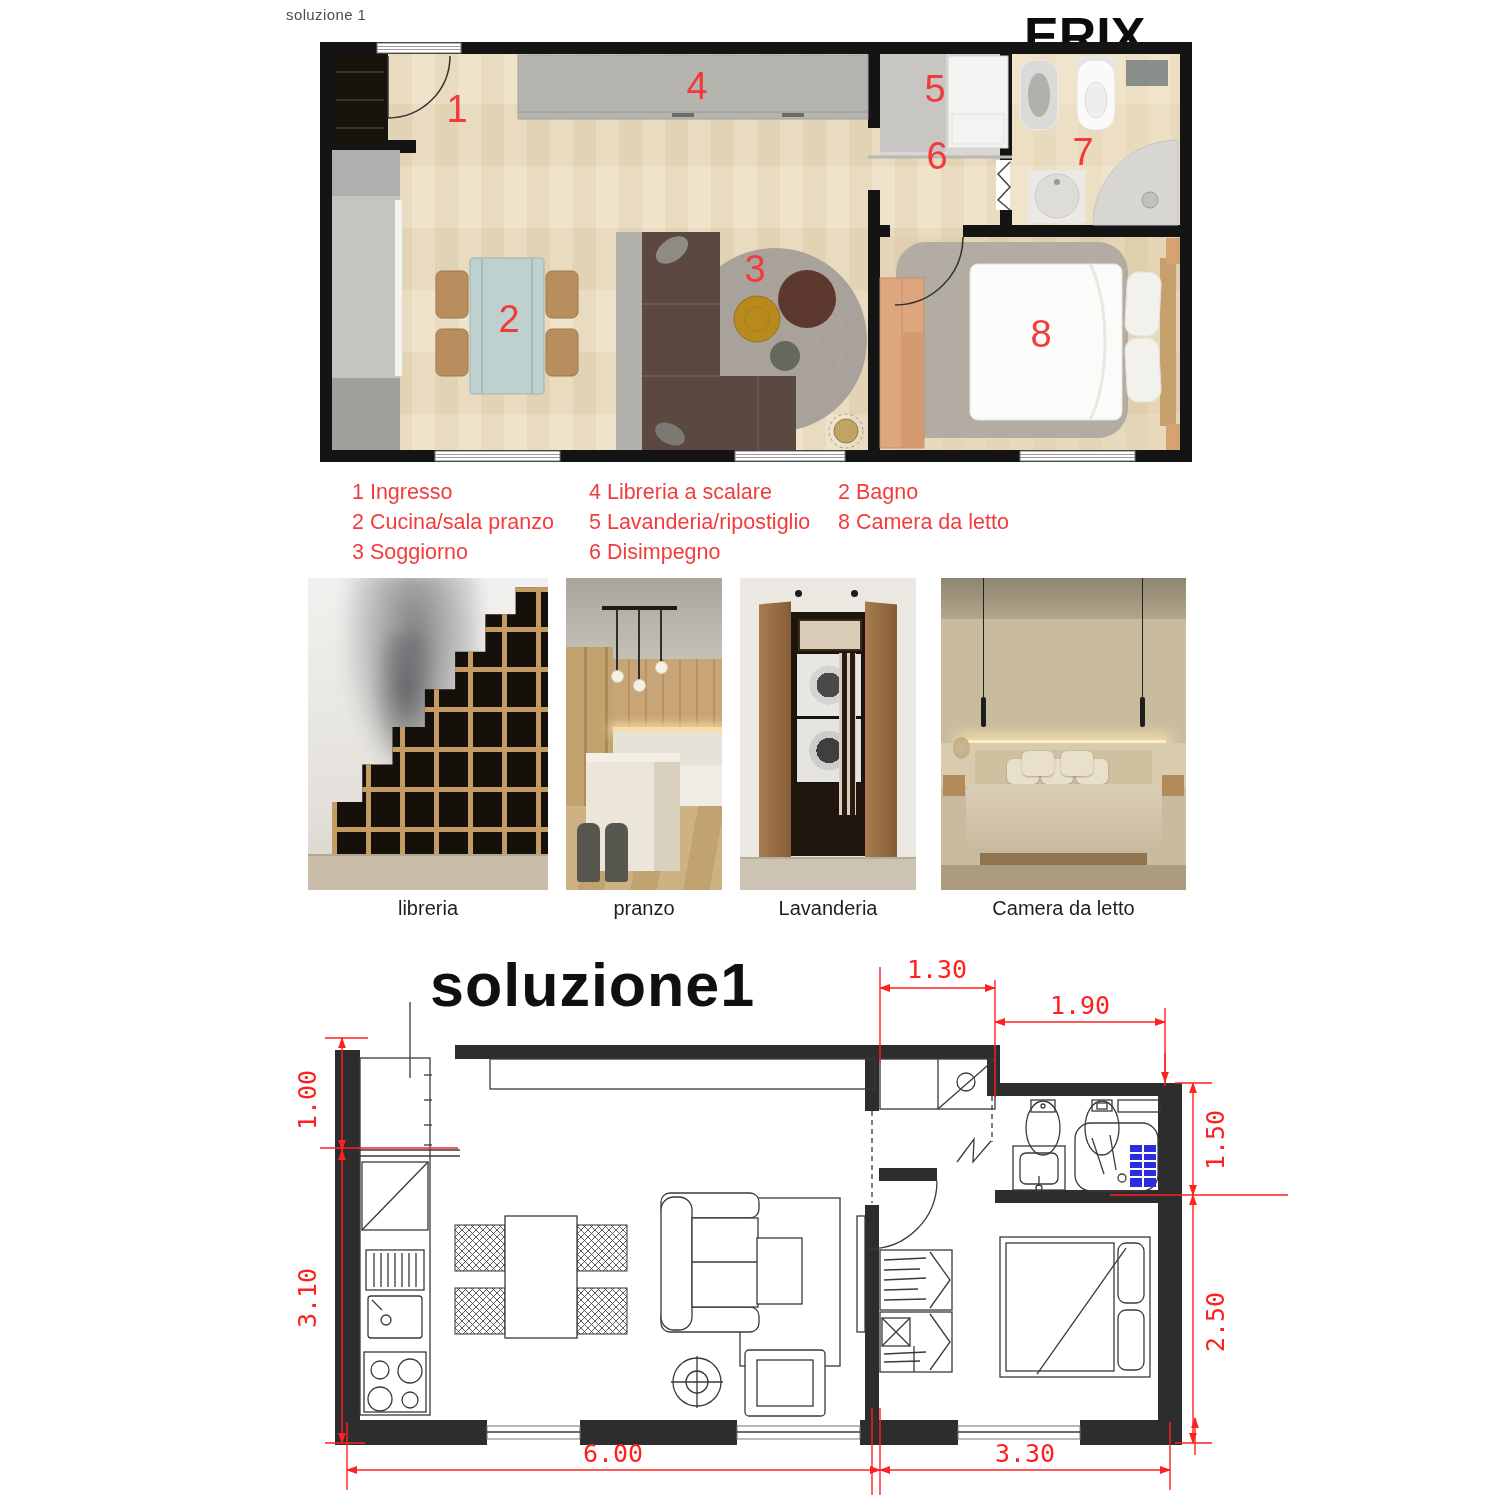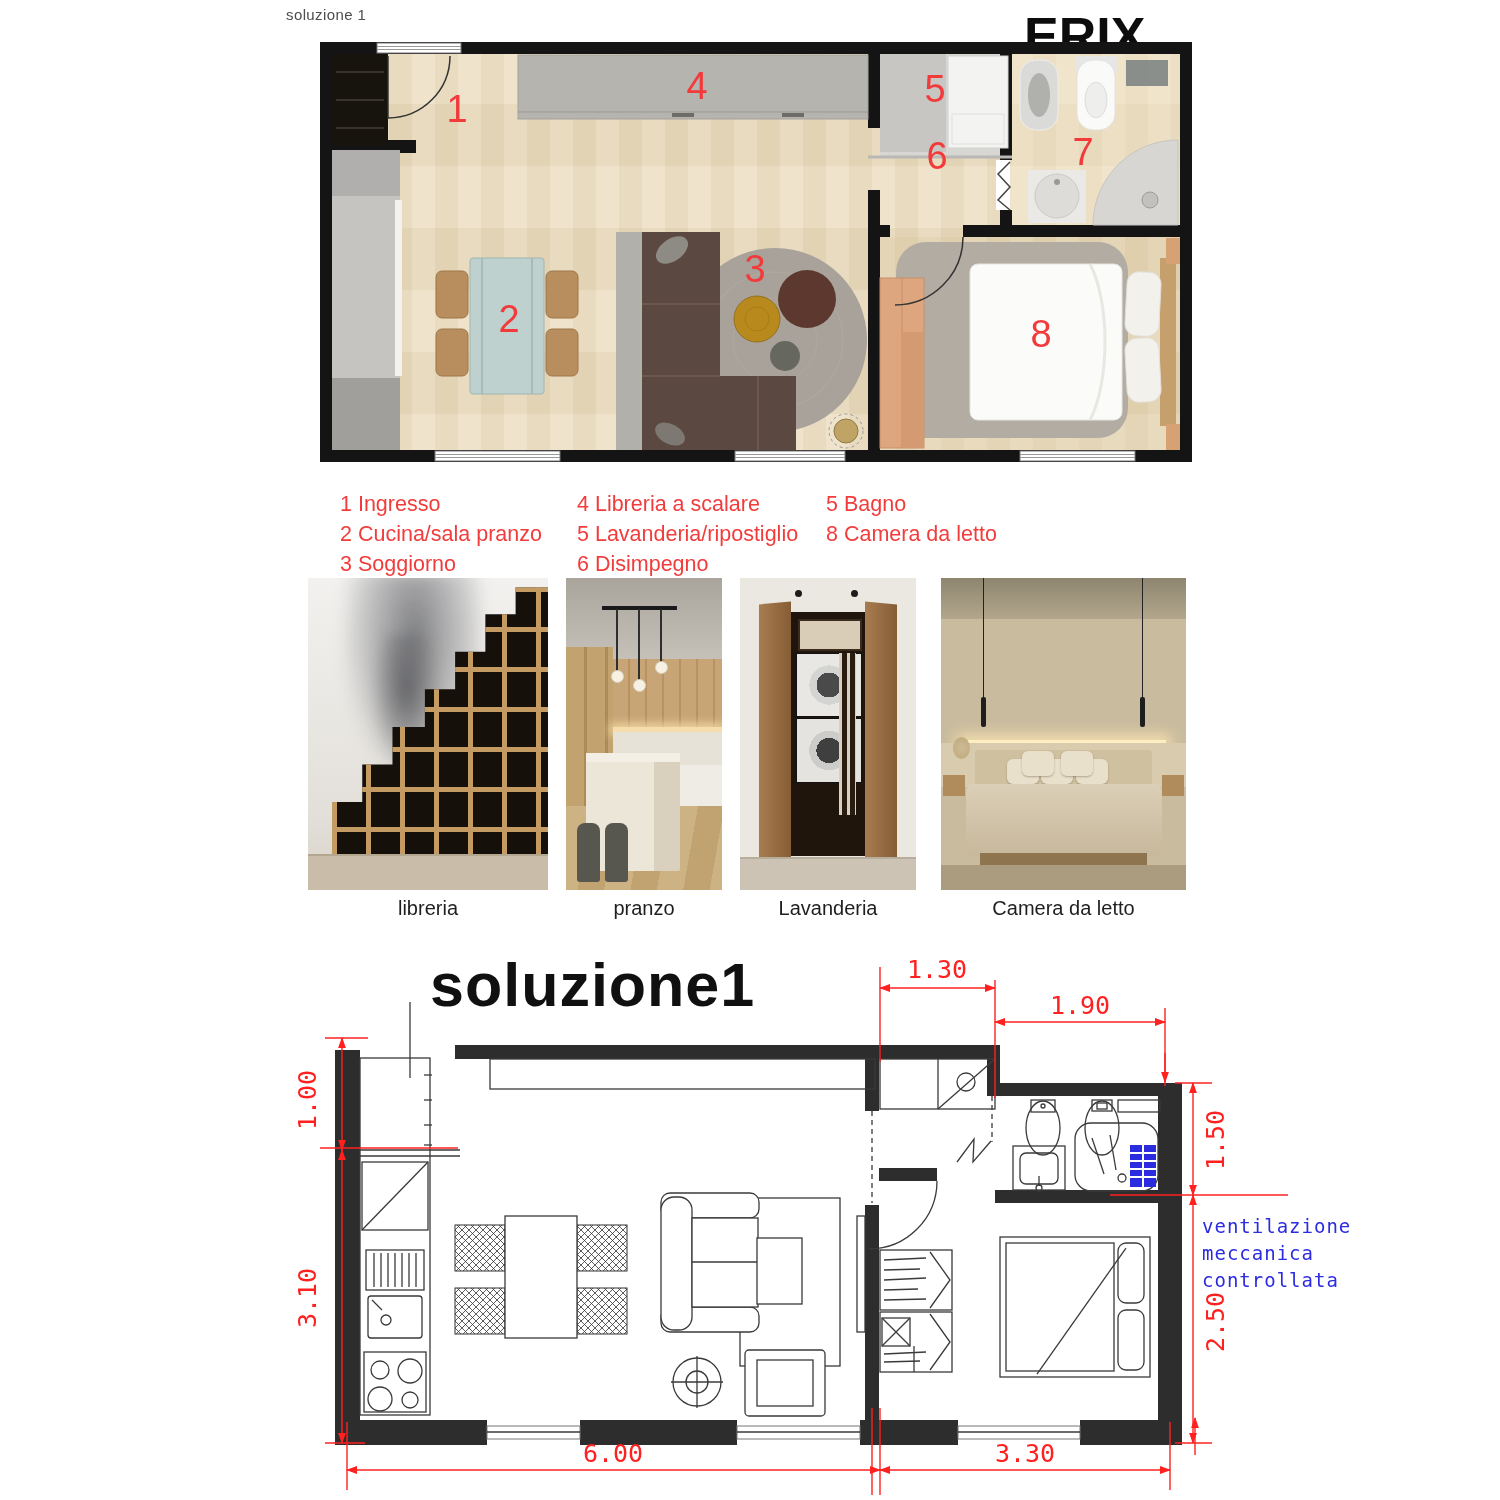--- a/index.html
+++ b/index.html
@@ -9,21 +9,21 @@
   
   .top-label{position:absolute;left:286px;top:6px;font-size:15px;color:#4d4d4d;letter-spacing:.4px;}
   .brand{position:absolute;left:1024px;top:6px;font-size:52px;font-weight:900;color:#0c0c0c;letter-spacing:0;}
 
   
   .plan-render{position:absolute;left:320px;top:42px;width:872px;height:420px;}
   .plan-render svg{position:absolute;left:0;top:0;}
   .rn{position:absolute;width:34px;text-align:center;color:#f23a3a;font-size:38px;font-weight:500;line-height:44px;}
 
   
-  .legend{position:absolute;left:340px;top:477px;display:flex;color:#f23c3c;font-size:21.5px;margin-top:12px;}
+  .legend{position:absolute;left:352px;top:477px;display:flex;color:#f23c3c;font-size:21.5px;}
   .lcol{line-height:30px;}
   .lcol1{width:237px;} .lcol2{width:249px;} .lcol3{width:220px;}
 
   
   .photo{position:absolute;top:578px;height:312px;overflow:hidden;}
   .photo *{position:absolute;}
   .ph1{left:308px;width:240px;background:linear-gradient(180deg,#f2f1ef 0%,#e3e0da 75%,#d8d3c9 100%);}
   .ph2{left:566px;width:156px;background:#cfc9bf;}
   .ph3{left:740px;width:176px;background:#ebe8e2;}
   .ph4{left:941px;width:245px;background:#c9bb9e;}
@@ -277,21 +277,21 @@
       <div>1 Ingresso</div>
       <div>2 Cucina/sala pranzo</div>
       <div>3 Soggiorno</div>
     </div>
     <div class="lcol lcol2">
       <div>4 Libreria a scalare</div>
       <div>5 Lavanderia/ripostiglio</div>
       <div>6 Disimpegno</div>
     </div>
     <div class="lcol lcol3">
-      <div>5 Bagno</div>
+      <div>2 Bagno</div>
       <div>8 Camera da letto</div>
     </div>
   </div>
 
   <div class="photo ph1">
     <div class="smoke"></div>
     <div class="smoke2"></div>
     <div class="stairshelf"></div>
     <div class="floor1"></div>
   </div>
@@ -545,19 +545,14 @@
         <text class="rdt" x="36" y="150" transform="rotate(-90 36 150)">1.00</text>
         <text class="rdt" x="36" y="348" transform="rotate(-90 36 348)">3.10</text>
         <text class="rdt" x="944" y="190" transform="rotate(-90 944 190)">1.50</text>
         <text class="rdt" x="944" y="372" transform="rotate(-90 944 372)">2.50</text>
         <text class="rdt" x="333" y="512">6.00</text>
         <text class="rdt" x="745" y="512">3.30</text>
       </g>
     </svg>
   </div>
 
-  <div class="vmc">
-    <div>ventilazione</div>
-    <div>meccanica</div>
-    <div>controllata</div>
-  </div>
 
 </div>
 
 </body></html>

